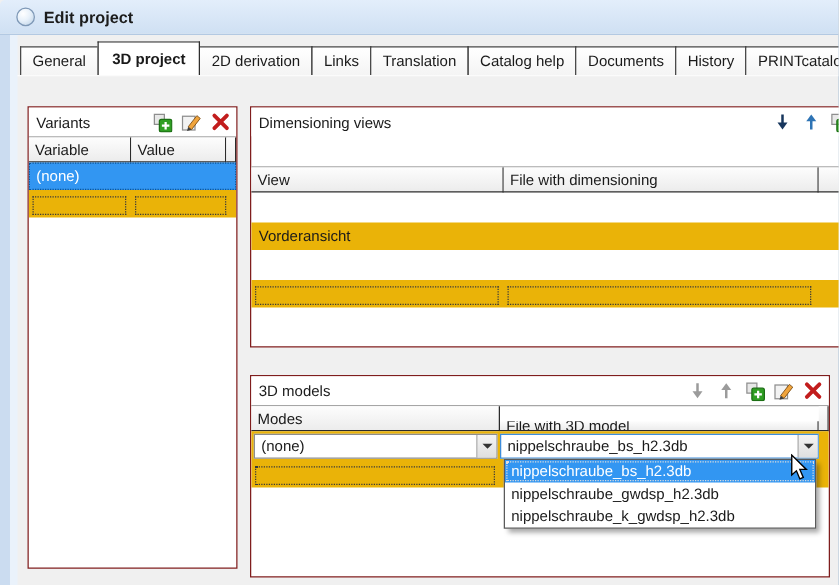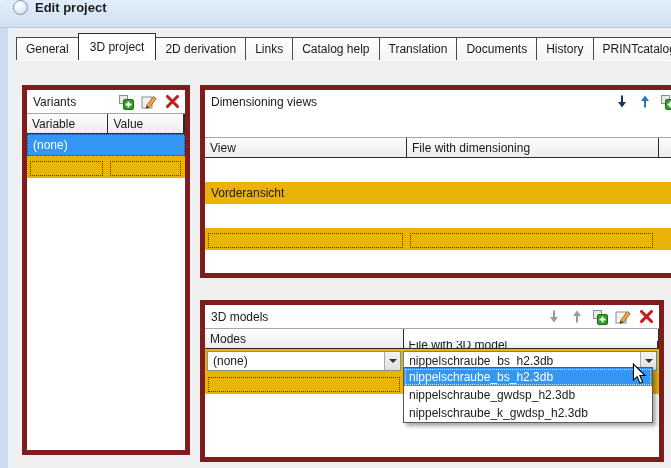--- a/index.html
+++ b/index.html
@@ -9,21 +9,21 @@
   .window {
     position:relative; width:671px; height:468px; overflow:hidden;
     background:#f0f0f0;
   }
 
   
   .titlebar {
     position:absolute; left:0; top:0; width:671px; height:28px;
     background:linear-gradient(#e3eefb,#cfe0f3);
     border-bottom:1px solid #b3c9e2;
-    display:flex; padding-left:13px;
+    display:flex; align-items:center; padding-left:13px;
     border-top-left-radius:4px;
   }
   .app-icon {
     width:15px; height:15px; border-radius:50%;
     background:radial-gradient(circle at 35% 30%, #ffffff 0%, #e8f1fa 45%, #b9cfe4 100%);
     border:1px solid #7e98b6; margin-right:7px; flex:0 0 auto;
   }
   .title-text { font-weight:bold; font-size:13px; color:#1c1c1c; }
   .frame-left  { position:absolute; left:0; top:28px; bottom:0; width:8px; background:#cbdcf0; }
   .frame-left2 { position:absolute; left:8px; top:28px; bottom:0; width:6px; background:#eaf2fb; }
@@ -34,27 +34,27 @@
     display:flex; align-items:flex-end; overflow:hidden; white-space:nowrap;text-align:right;
   }
   .tab {
     height:23px; padding:0 9px; display:flex; align-items:center;
     background:linear-gradient(#ffffff,#f4f4f4);
     border:1px solid #4a4a4a; border-bottom:none; margin-right:-1px;
     cursor:default; flex:0 0 auto;
   }
   .tab.selected {
     height:27px; background:#ffffff; position:relative; z-index:2;
-    border:1px solid #2e2e2e; border-bottom:none; padding:0 11px;
+    border:1px solid #2e2e2e; border-bottom:none; padding:0 11px;font-weight:bold;
   }
   .page-top { position:absolute; left:14px; top:60px; right:0; height:1px; background:#fbfbfb; }
 
   
   .panel {
-    position:absolute; background:#ffffff; border:5px solid #7f1d1d;
+    position:absolute; background:#ffffff; border:1px solid #7f1d1d;
     display:flex; flex-direction:column; overflow:hidden;
   }
   .panel-header {
     height:23px; flex:0 0 auto; display:flex; align-items:center;
     padding:0 5px 0 6px; background:#ffffff;
   }
   .panel-title { flex:1 1 auto; font-size:12px; }
   .toolbar { display:flex; align-items:center; gap:7px; }
   .tool-btn { width:16px; height:16px; display:flex; align-items:center; justify-content:center; cursor:pointer; }
 
@@ -106,22 +106,22 @@
     <span class="title-text">Edit project</span>
   </div>
   <div class="frame-left"></div>
   <div class="frame-left2"></div>
 
   <div class="tabstrip">
     <div class="tab">General</div>
     <div class="tab selected">3D project</div>
     <div class="tab">2D derivation</div>
     <div class="tab">Links</div>
+    <div class="tab">Translation</div>
     <div class="tab">Catalog help</div>
-    <div class="tab">Translation</div>
     <div class="tab">Documents</div>
     <div class="tab">History</div>
     <div class="tab">PRINTcatalog</div>
 
   </div>
   <div class="page-top"></div>
 
   <div class="panel" style="left:22px; top:85px; width:168px; height:370px;">
     <div class="panel-header">
       <span class="panel-title">Variants</span>

